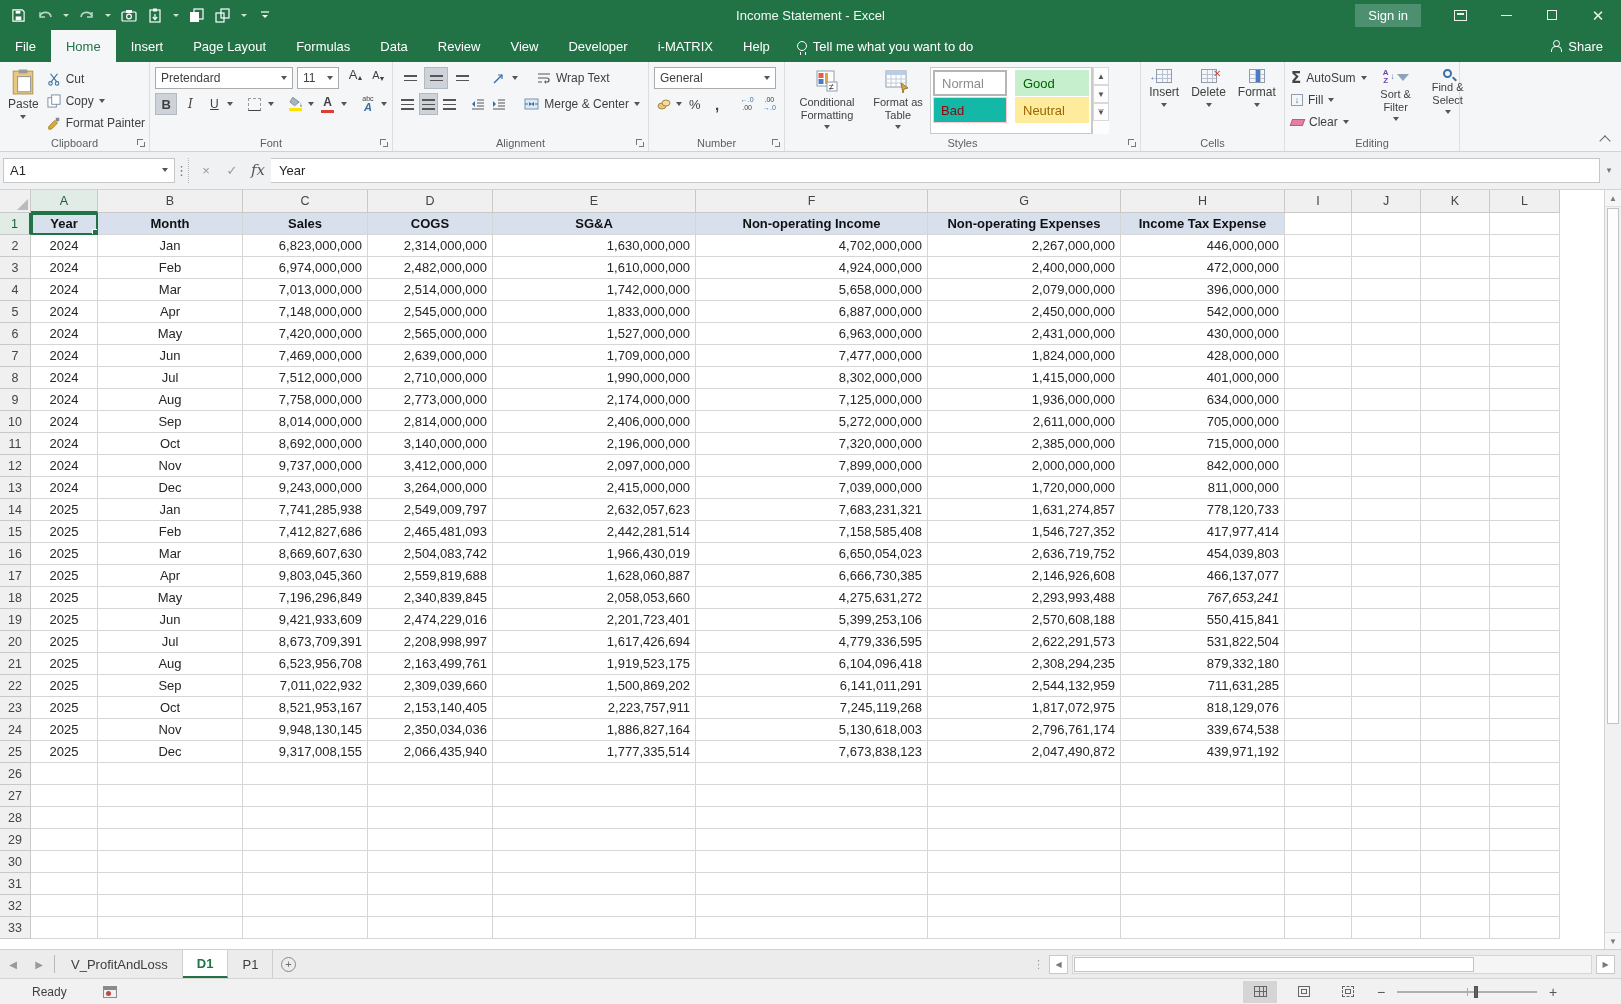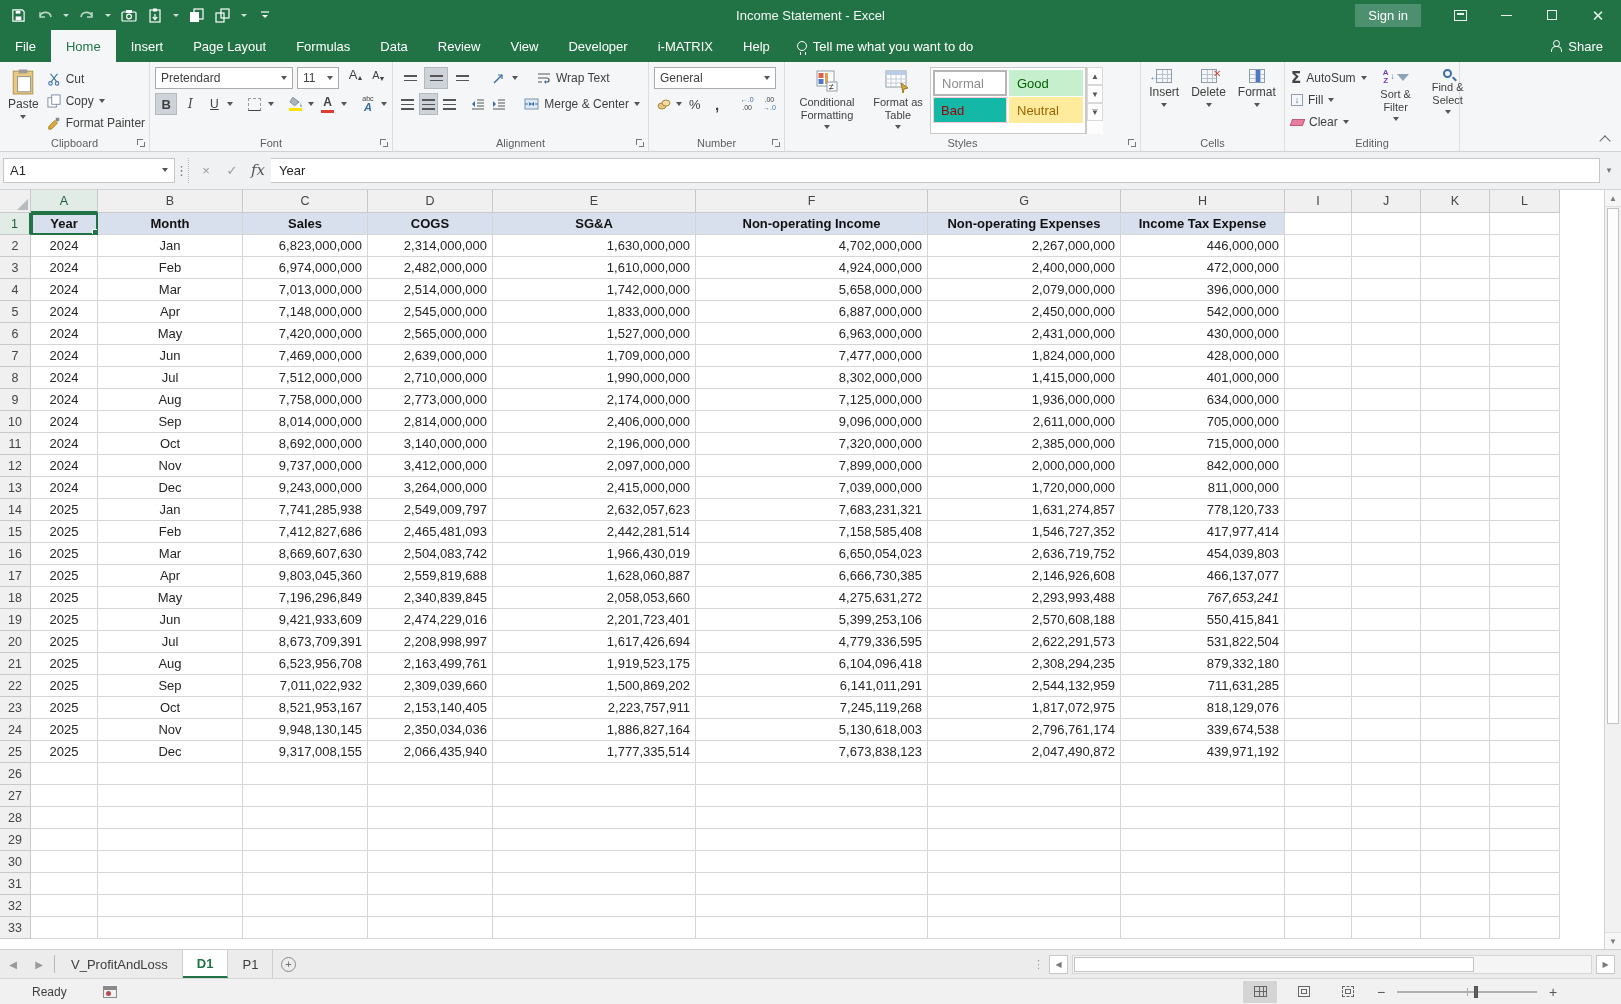--- a/index.html
+++ b/index.html
@@ -56,21 +56,21 @@
   .selectbox{background:#fff;border:1px solid #ababab;height:22px;display:flex;align-items:center;padding:0 5px;gap:5px;}
   .selectbox .caret{margin-left:auto;}
   .fmt-btn{width:24px;height:22px;display:flex;flex-direction:column;align-items:center;justify-content:center;}
   .toggled{background:#cdd3d8;border:1px solid #b2bac0;}
   .lines{width:13px;height:11px;background:repeating-linear-gradient(to bottom,#555 0 1.6px,transparent 1.6px 4.6px);}
   .redbar{width:13px;height:3px;background:#e03c32;margin-top:1px;}
   .yellowbar{width:13px;height:3px;background:#ffe100;margin-top:1px;}
   .two-line{font-size:11px;text-align:center;line-height:1.2;}
   .stylecell{width:74px;height:26px;display:flex;align-items:center;padding-left:7px;font-size:13px;border:1px solid transparent;}
   .gal-col{display:flex;flex-direction:column;gap:1px;}
-  .gal-wrap{display:flex;gap:2px;border:1px solid #c9c9c9;background:#fff;padding:2px;margin-top:3px;}
+  .gal-wrap{display:flex;gap:8px;border:1px solid #c9c9c9;background:#fff;padding:2px;margin-top:3px;}
   .gal-arrows{display:flex;flex-direction:column;border-left:1px solid #c9c9c9;margin-top:3px;background:#fdfdfd;}
   .gal-arrow{width:16px;height:18px;display:flex;align-items:center;justify-content:center;color:#555;font-size:8px;border:1px solid #d9d9d9;}
   .grid-ic{width:16px;height:14px;border:1px solid #8e9cab;position:relative;background:linear-gradient(to right,transparent 0 4.5px,#b6c2cf 4.5px 5.5px,transparent 5.5px 9.5px,#b6c2cf 9.5px 10.5px,transparent 10.5px),linear-gradient(to bottom,transparent 0 4px,#b6c2cf 4px 5px,transparent 5px 8.5px,#b6c2cf 8.5px 9.5px,transparent 9.5px);}
   .ic-note{position:absolute;font-size:10px;font-weight:bold;}
   .sigma{font-family:"DejaVu Sans",sans-serif;font-size:15px;font-weight:bold;color:#444;line-height:1;}
   .eraser{width:13px;height:7px;background:#e87fa0;transform:skewX(-20deg);border:1px solid #c05b7e;}
   .magnifier{width:9px;height:9px;border:2px solid #3b6ea5;border-radius:50%;position:relative;}
   .magnifier::after{content:"";position:absolute;left:7px;top:7px;width:5px;height:2px;background:#3b6ea5;transform:rotate(45deg);}
   .funnel{width:0;height:0;border-left:6px solid transparent;border-right:6px solid transparent;border-top:7px solid #8ea3b8;}
   .az{font-size:8px;font-weight:bold;color:#7141b5;line-height:1;text-align:center;}
@@ -706,21 +706,21 @@
         <div class="cell" style="width: 69px;"></div>
         <div class="cell" style="width: 70px;"></div>
       </div>
       <div class="grow">
         <div class="rowhead">10</div>
         <div class="cell center" style="width: 67px;">2024</div>
         <div class="cell center" style="width: 145px;">Sep</div>
         <div class="cell right" style="width: 125px;">8,014,000,000</div>
         <div class="cell right" style="width: 125px;">2,814,000,000</div>
         <div class="cell right" style="width: 203px;">2,406,000,000</div>
-        <div class="cell right" style="width: 232px;">9,096,000,000</div>
+        <div class="cell right" style="width: 232px;">5,272,000,000</div>
         <div class="cell right" style="width: 193px;">2,611,000,000</div>
         <div class="cell right" style="width: 164px;">705,000,000</div>
         <div class="cell" style="width: 67px;"></div>
         <div class="cell" style="width: 69px;"></div>
         <div class="cell" style="width: 69px;"></div>
         <div class="cell" style="width: 70px;"></div>
       </div>
       <div class="grow">
         <div class="rowhead">11</div>
         <div class="cell center" style="width: 67px;">2024</div>

